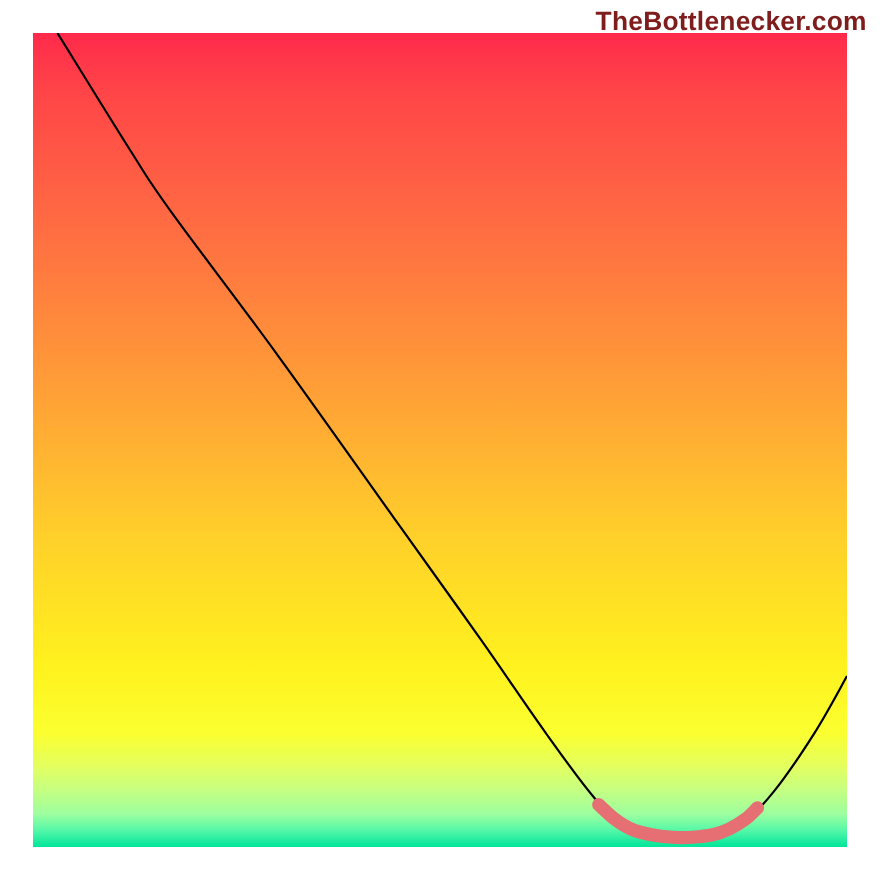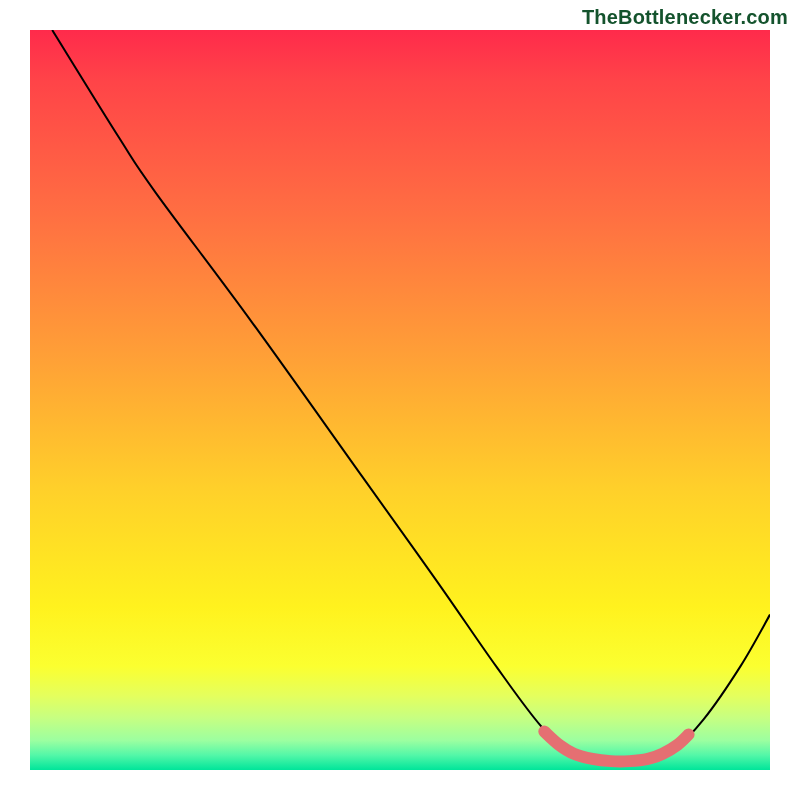--- a/index.html
+++ b/index.html
@@ -8,23 +8,23 @@
     position: relative;
     width: 800px;
     height: 800px;
     background: #ffffff;
   }
   .attribution {
     position: absolute;
     top: 6px;
     right: 12px;
     font-family: Arial, Helvetica, sans-serif;
-    font-size: 20px;
+    font-size: 24px;
     font-weight: bold;
-    color: #14532d;
+    color: #7f1d1d;
     letter-spacing: 0.2px;
   }
   .plot-area {
     position: absolute;
     left: 30px;
     top: 30px;
     width: 740px;
     height: 740px;
   }
   .gradient-bg {

